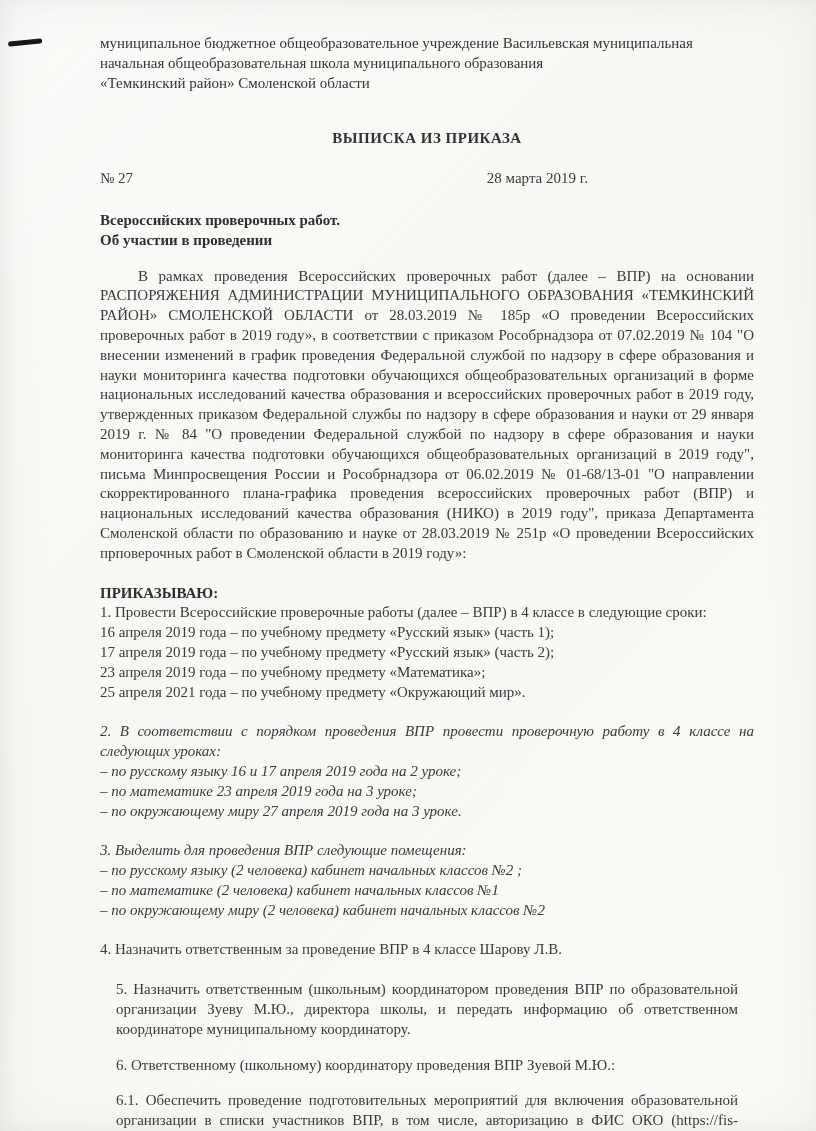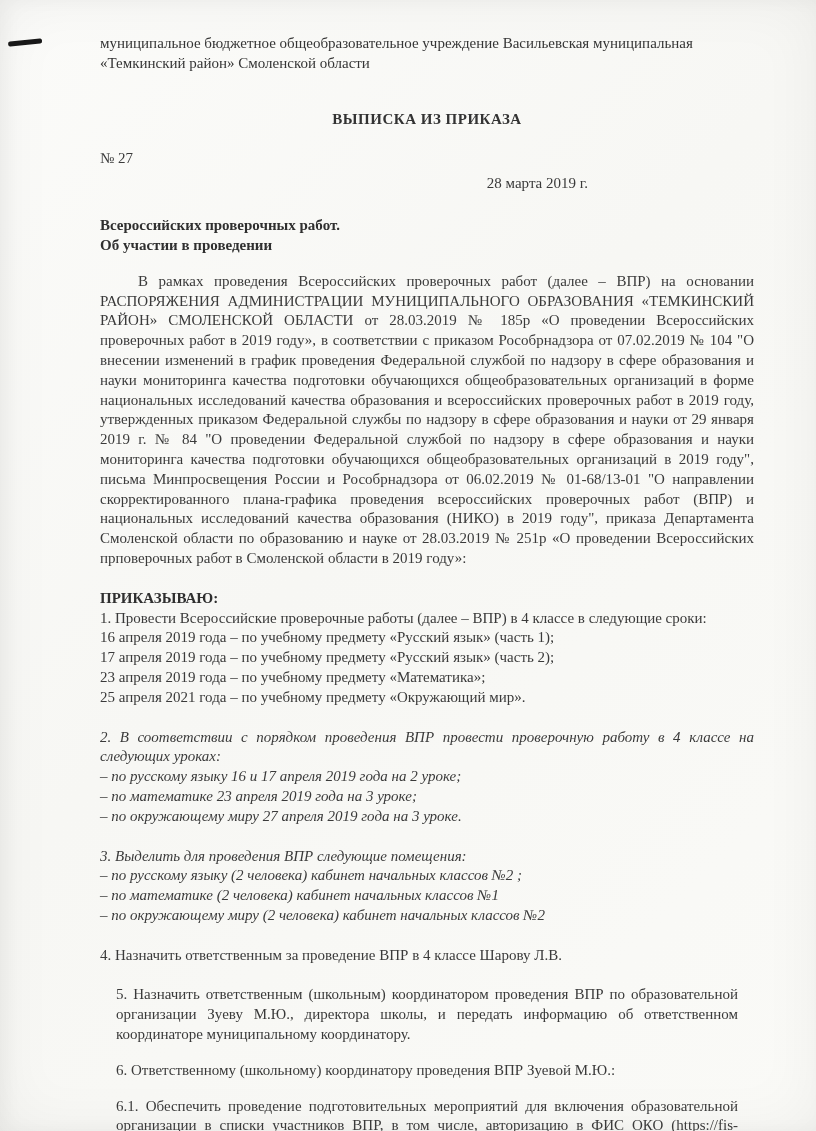--- a/index.html
+++ b/index.html
@@ -50,21 +50,21 @@
     font-weight: bold;
     letter-spacing: 0.5px;
     margin-top: 36px;
     color: #333;
   }
   .meta-row {
     display: flex;
     justify-content: space-between;
     margin-top: 20px;
   }
-  .meta-row .date { margin-right: 166px; margin-top: 25px; }
+  .meta-row .date { margin-right: 166px; }
   .subject {
     margin-top: 22px;
     font-weight: bold;
     color: #2f2f2f;
   }
   .preamble {
     margin-top: 16px;
     text-align: justify;
     text-indent: 38px;
   }
@@ -85,20 +85,21 @@
 </style>
 </head>
 <body>
 
 <div class="paper">
 
   <div class="scan-mark"></div>
 
   <div class="org-header">
     <div>муниципальное бюджетное общеобразовательное учреждение Васильевская муниципальная</div>
+    <div>начальная общеобразовательная школа муниципального образования</div>
     <div>«Темкинский район» Смоленской области</div>
   </div>
 
   <div class="doc-title">ВЫПИСКА ИЗ ПРИКАЗА</div>
 
   <div class="meta-row">
     <span class="num">№ 27</span>
     <span class="date">28 марта 2019 г.</span>
   </div>
 

